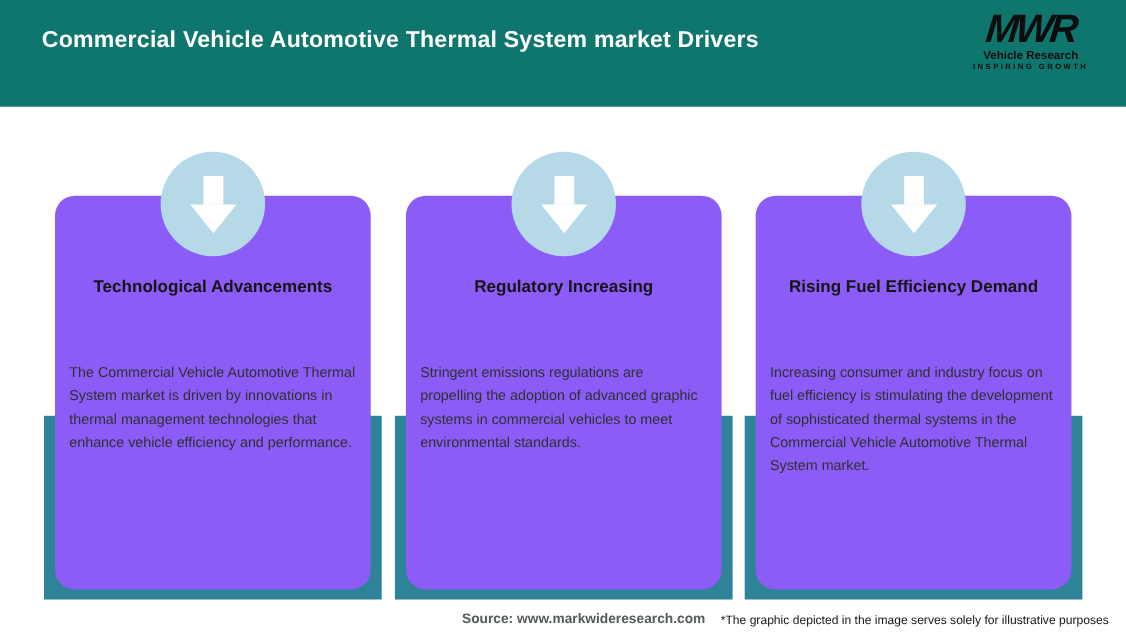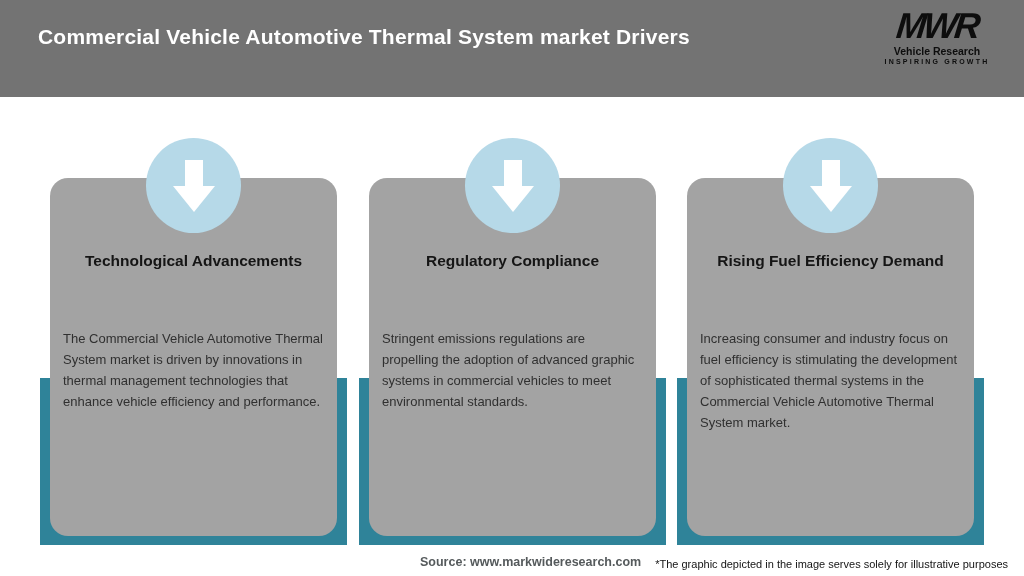--- a/index.html
+++ b/index.html
@@ -7,21 +7,21 @@
     width:1024px; height:576px;
     background:#ffffff;
     font-family:"Liberation Sans", sans-serif;
     position:relative;
     overflow:hidden;
   }
 
   
   .header {
     position:absolute; left:0; top:0; width:1024px; height:97px;
-    background:#737373;
+    background:#0f766e;
   }
   .header-title {
     position:absolute; left:38px; top:25px;
     font-size:21px; font-weight:bold; color:#ffffff;
     letter-spacing:0.2px;
   }
   .logo {
     position:absolute; right:12px; top:8px; width:150px;
     text-align:center; color:#0d0d0d;
   }
@@ -35,21 +35,21 @@
 
   
   .teal-back {
     position:absolute; top:378px; width:307px; height:167px;
     background:#2F8399;
   }
   .tb1 { left:40px; } .tb2 { left:359px; } .tb3 { left:677px; }
 
   .card {
     position:absolute; top:178px; width:287px; height:358px;
-    background:#a3a3a3; border-radius:18px;
+    background:#8b5cf6; border-radius:18px;
   }
   .c1 { left:50px; } .c2 { left:369px; } .c3 { left:687px; }
 
   .circle {
     position:absolute; top:138px; width:95px; height:95px;
     border-radius:50%; background:#B6D9E8;
     display:flex; align-items:center; justify-content:center;
   }
   .ci1 { left:146px; } .ci2 { left:465px; } .ci3 { left:783px; }
 
@@ -87,21 +87,21 @@
 <div class="teal-back tb1"></div>
 <div class="teal-back tb2"></div>
 <div class="teal-back tb3"></div>
 
 <div class="card c1">
   <div class="card-title">Technological Advancements</div>
   <div class="card-desc">The Commercial Vehicle Automotive Thermal System market is driven by innovations in thermal management technologies that enhance vehicle efficiency and performance.</div>
 </div>
 
 <div class="card c2">
-  <div class="card-title">Regulatory Compliance</div>
+  <div class="card-title">Regulatory Increasing</div>
   <div class="card-desc">Stringent emissions regulations are propelling the adoption of advanced graphic systems in commercial vehicles to meet environmental standards.</div>
 </div>
 
 <div class="card c3">
   <div class="card-title">Rising Fuel Efficiency Demand</div>
   <div class="card-desc">Increasing consumer and industry focus on fuel efficiency is stimulating the development of sophisticated thermal systems in the Commercial Vehicle Automotive Thermal System market.</div>
 </div>
 
 <div class="circle ci1">
   <svg width="46" height="58" viewBox="0 0 46 58">

